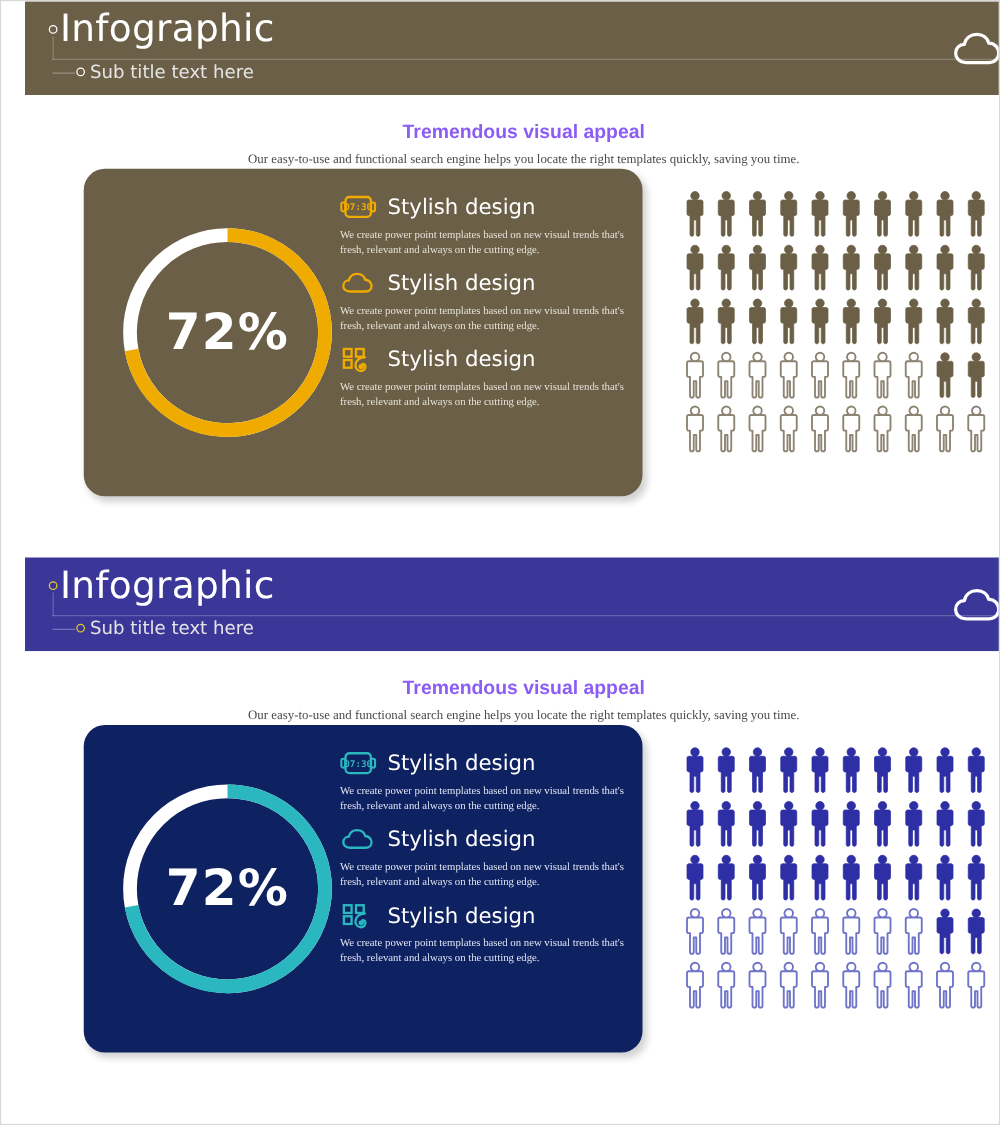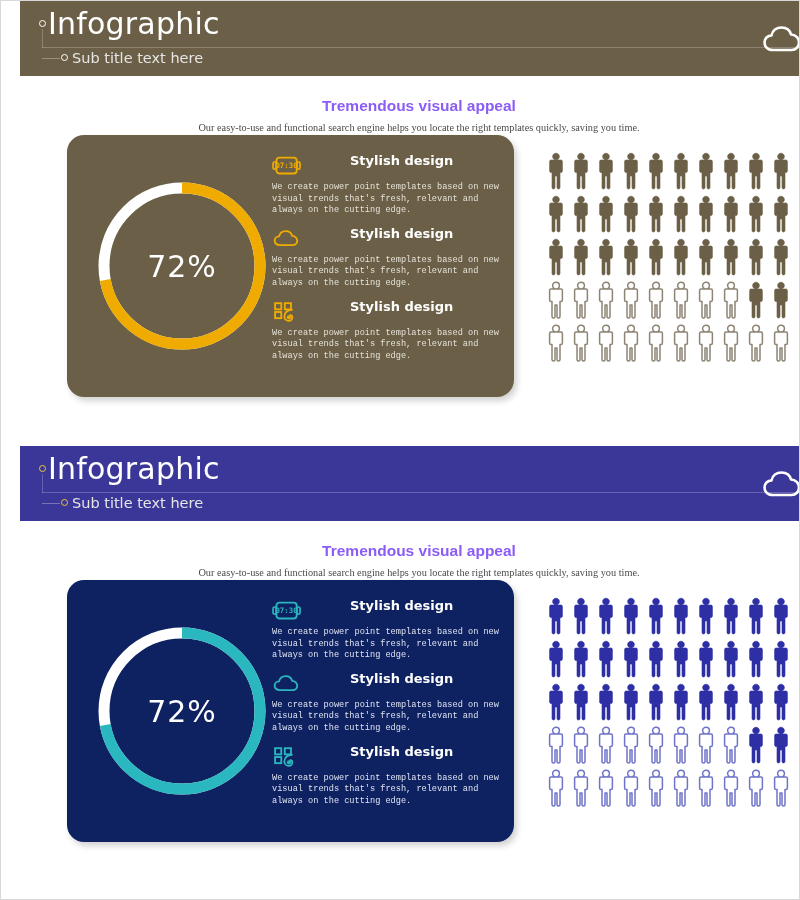--- a/index.html
+++ b/index.html
@@ -86,38 +86,38 @@
     box-sizing:border-box;
   }
   .card.brown{background:#6b6047;}
   .card.navy{background:#0e2161;}
 
   
   .donut-wrap{position:absolute;left:20px;top:36px;width:190px;height:190px;}
   .donut-label{
     position:absolute;left:0;top:0;width:190px;height:190px;
     display:flex;align-items:center;justify-content:center;
-    font-size:30px;color:#ffffff;font-weight:400;letter-spacing:1px;
+    font-size:40px;color:#ffffff;font-weight:700;letter-spacing:1px;
     font-family:"DejaVu Sans", sans-serif;
   }
 
   
   .features{position:absolute;left:205px;top:18px;width:232px;}
   .feat{position:relative;margin-bottom:9px;}
-  .feat-head{display:flex;height:26px;gap:40px;}
+  .feat-head{display:flex;align-items:center;height:26px;}
   .feat-ico{width:30px;height:26px;flex:0 0 30px;margin-right:8px;}
   .feat-title{
-    font-size:13px;font-weight:bold;color:#ffffff;
+    font-size:17px;font-weight:normal;color:#ffffff;
     font-family:"DejaVu Sans", sans-serif;
   }
   .feat-body{
     margin-top:3px;
     font-size:8.6px;line-height:11.6px;
     color:#e6e2d8;
-    font-family:Liberation Mono, monospace;
+    font-family:Liberation Serif, serif;
   }
   .card.navy .feat-body{color:#dfe4f2;}
 
   
   .people{
     position:absolute;left:525px;top:75px;
     width:245px;
   }
   .prow{display:flex;gap:3px;margin-bottom:3px;}
   .pfig{width:22px;height:40px;flex:0 0 22px;}

